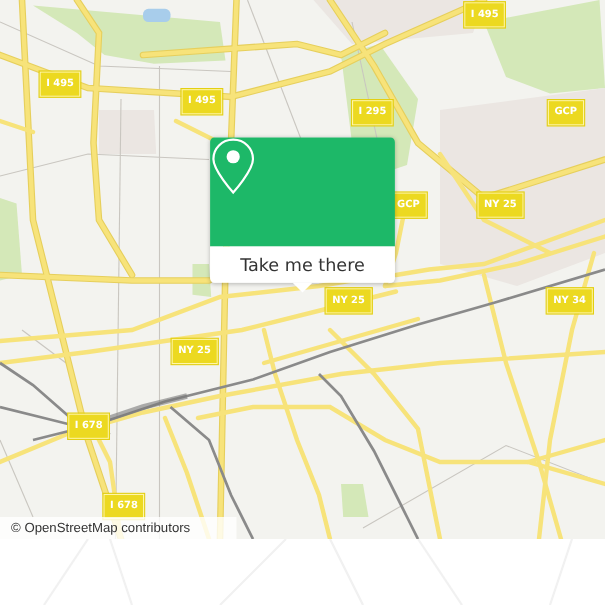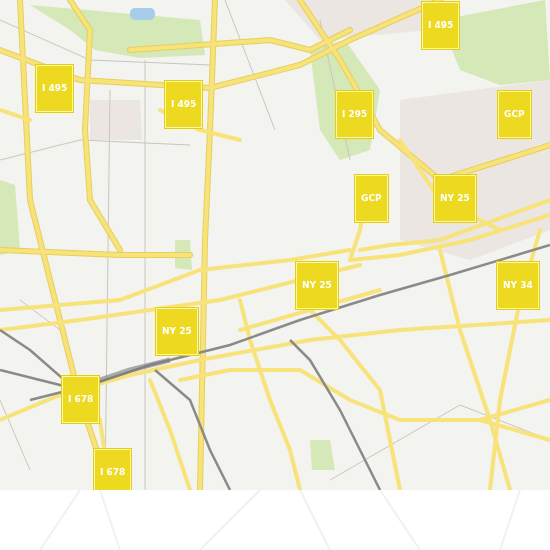--- a/index.html
+++ b/index.html
@@ -1,19 +1,19 @@
 <!DOCTYPE html>
 <html><head>
 <meta charset="utf-8">
 <style>
   html, body { margin: 0; padding: 0; }
   body { width: 550px; height: 550px; position: relative; overflow: hidden; background: #ffffff; font-family: "DejaVu Sans", sans-serif; }
   #map { position: absolute; left: 0; top: 0; width: 550px; height: 490px; background: #f3f3ef; overflow: hidden; }
   #map svg { position: absolute; left: 0; top: 0; }
-  .shield { position: absolute; background: #ecd920; border: 1px solid #fff6a8; outline: 1px solid #e3cf12; color: #ffffff; font-family: "DejaVu Sans", sans-serif; font-weight: bold; font-size: 9px; line-height: 13px; padding: 16px 5px; white-space: nowrap; }
+  .shield { position: absolute; background: #ecd920; border: 1px solid #fff6a8; outline: 1px solid #e3cf12; color: #ffffff; font-family: "DejaVu Sans", sans-serif; font-weight: bold; font-size: 9px; line-height: 13px; padding: 4px 5px; white-space: nowrap; }
   #popup { position: absolute; left: 191px; top: 125px; width: 168px; height: 132px; border-radius: 4px; box-shadow: 0 1px 4px rgba(0,0,0,0.25); }
   #popup-top { position: absolute; left: 0; top: 0; width: 168px; height: 99px; background: #1db868; border-radius: 4px 4px 0 0; }
   #popup-bottom { position: absolute; left: 0; top: 99px; width: 168px; height: 33px; background: #ffffff; border-radius: 0 0 4px 4px; text-align: center; line-height: 34px; font-size: 16px; color: #333333; cursor: pointer; }
   #popup-tail { position: absolute; left: 75px; top: 132px; width: 0; height: 0; border-left: 9px solid transparent; border-right: 9px solid transparent; border-top: 9px solid #ffffff; }
   #pin { position: absolute; left: 63px; top: 32px; }
   #attribution { position: absolute; left: 0; top: 470px; height: 20px; width: 215px; background: rgba(255,255,255,0.8); font-family: "Liberation Sans", sans-serif; font-size: 12px; color: #333; line-height: 20px; padding-left: 10px; box-sizing: border-box; }
   #footer { position: absolute; left: 0; top: 490px; width: 550px; height: 60px; background: #ffffff; }
 </style>
 </head>
 <body>
@@ -95,31 +95,42 @@
       <path d="M290,340 L310,360 L340,410 L370,470 L380,490"></path>
     </g>
     <g stroke="#7a7a7a" stroke-width="5" fill="none" opacity="0.6">
       <path d="M70,390 L130,370 L170,360"></path>
     </g>
   </svg>
 
   <div class="shield" style="left:422px; top:2px;">I 495</div>
   <div class="shield" style="left:36px; top:65px;">I 495</div>
   <div class="shield" style="left:165px; top:81px;">I 495</div>
-  <div class="shield" style="left:336px; top:91px;">I 295</div>
+  <div class="shield" style="left:320px; top:91px;">I 295</div>
   <div class="shield" style="left:498px; top:91px;">GCP</div>
   <div class="shield" style="left:355px; top:175px;">GCP</div>
   <div class="shield" style="left:434px; top:175px;">NY 25</div>
   <div class="shield" style="left:296px; top:262px;">NY 25</div>
   <div class="shield" style="left:156px; top:308px;">NY 25</div>
   <div class="shield" style="left:497px; top:262px;">NY 34</div>
   <div class="shield" style="left:62px; top:376px;">I 678</div>
   <div class="shield" style="left:94px; top:449px;">I 678</div>
 
+  <div id="popup">
+    <div id="popup-top">
+      <svg id="pin" width="42" height="52" viewBox="0 0 42 52">
+        <path d="M21,2 C10.5,2 3,10 3,19.5 C3,30 21,50 21,50 C21,50 39,30 39,19.5 C39,10 31.5,2 21,2 Z" fill="none" stroke="#ffffff" stroke-width="2"></path>
+        <circle cx="21" cy="17.5" r="6" fill="#ffffff"></circle>
+      </svg>
+    </div>
+    <div id="popup-bottom">Take me there</div>
+    <div id="popup-tail"></div>
+  </div>
 
+  <div id="attribution">© OpenStreetMap contributors</div>
 </div>
 
 <div id="footer">
   <svg width="550" height="60" viewBox="0 0 550 60" style="position:absolute;left:0;top:0;">
     <g stroke="#f1f1f1" stroke-width="2" fill="none">
       <path d="M40,60 L80,0"></path>
         <path d="M120,60 L100,0"></path>
         <path d="M200,60 L260,0"></path>
       <path d="M330,60 L300,0"></path>
         <path d="M380,0 L420,60"></path>

